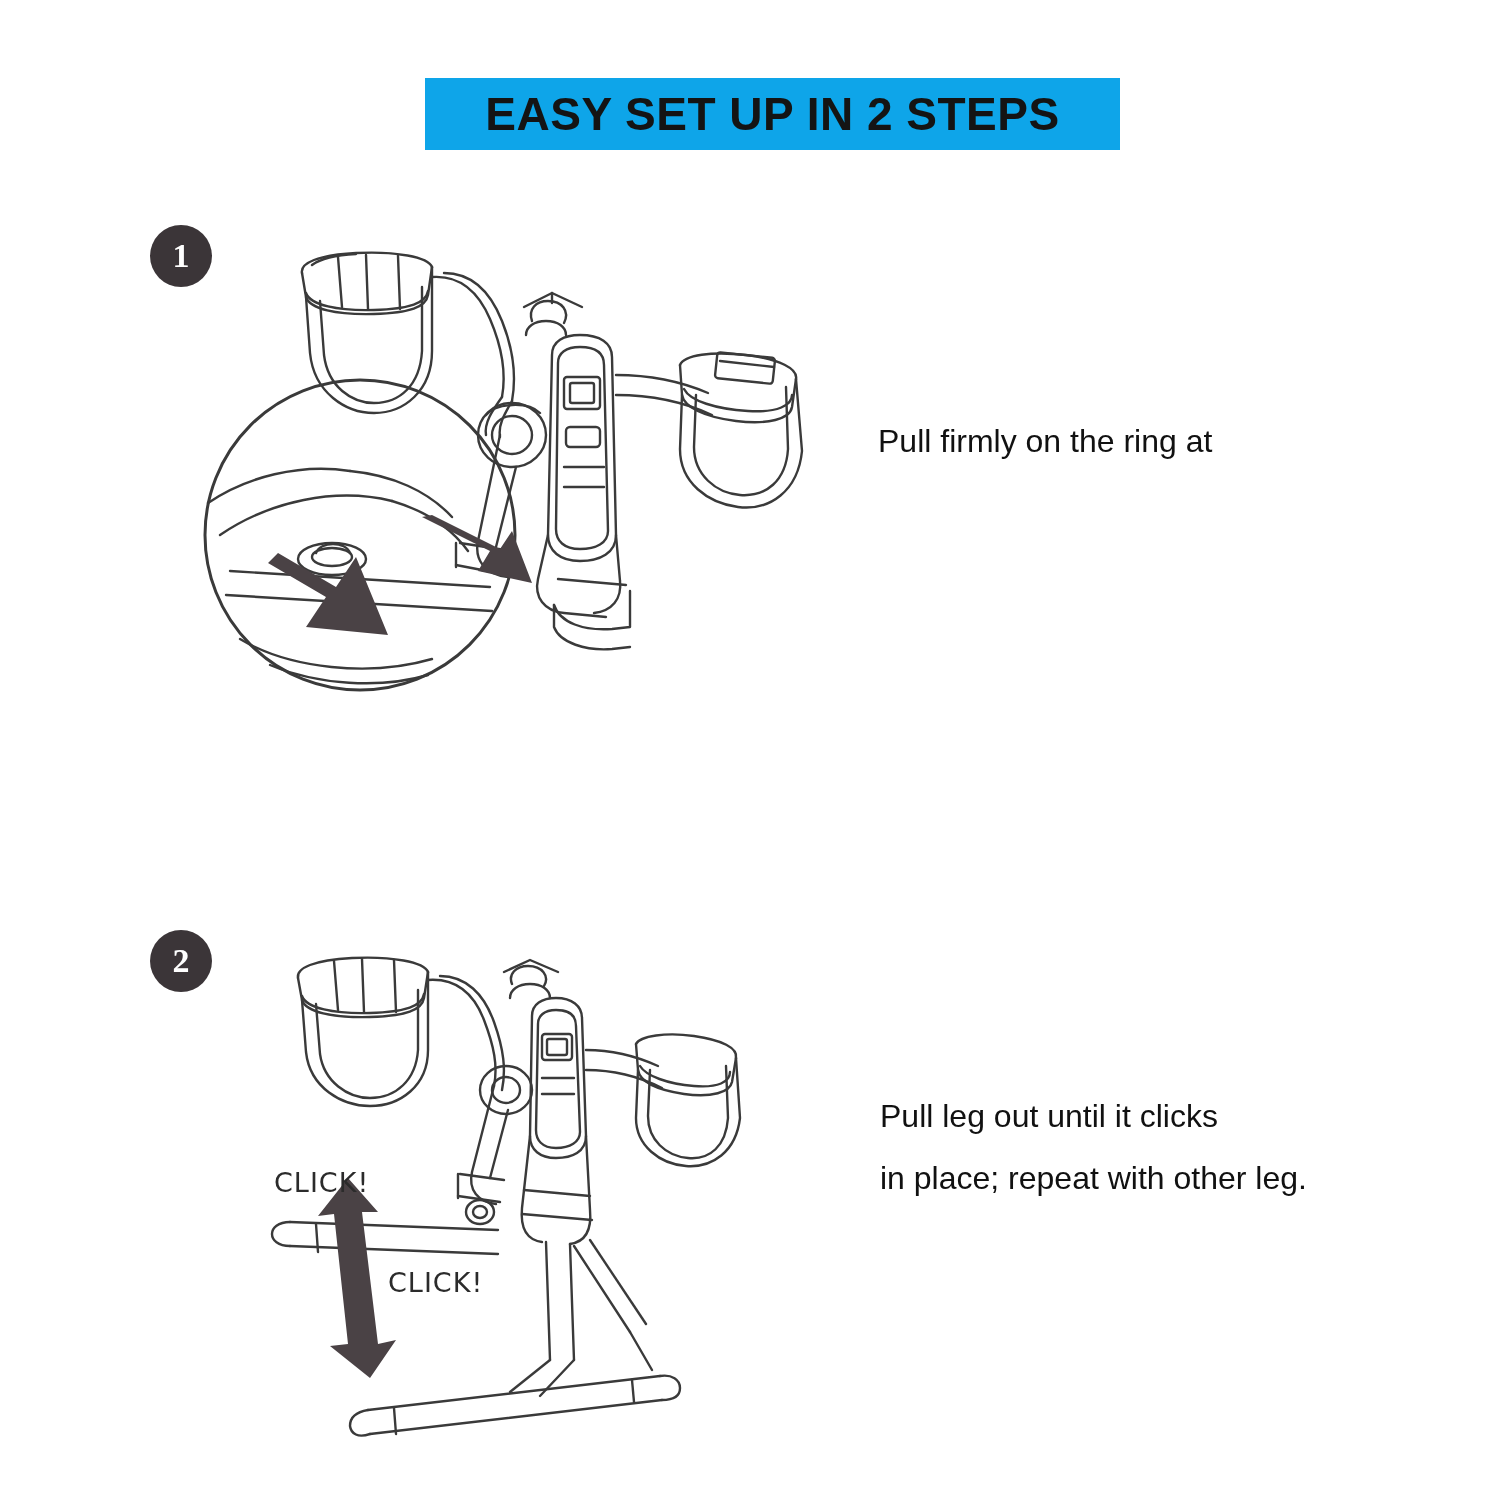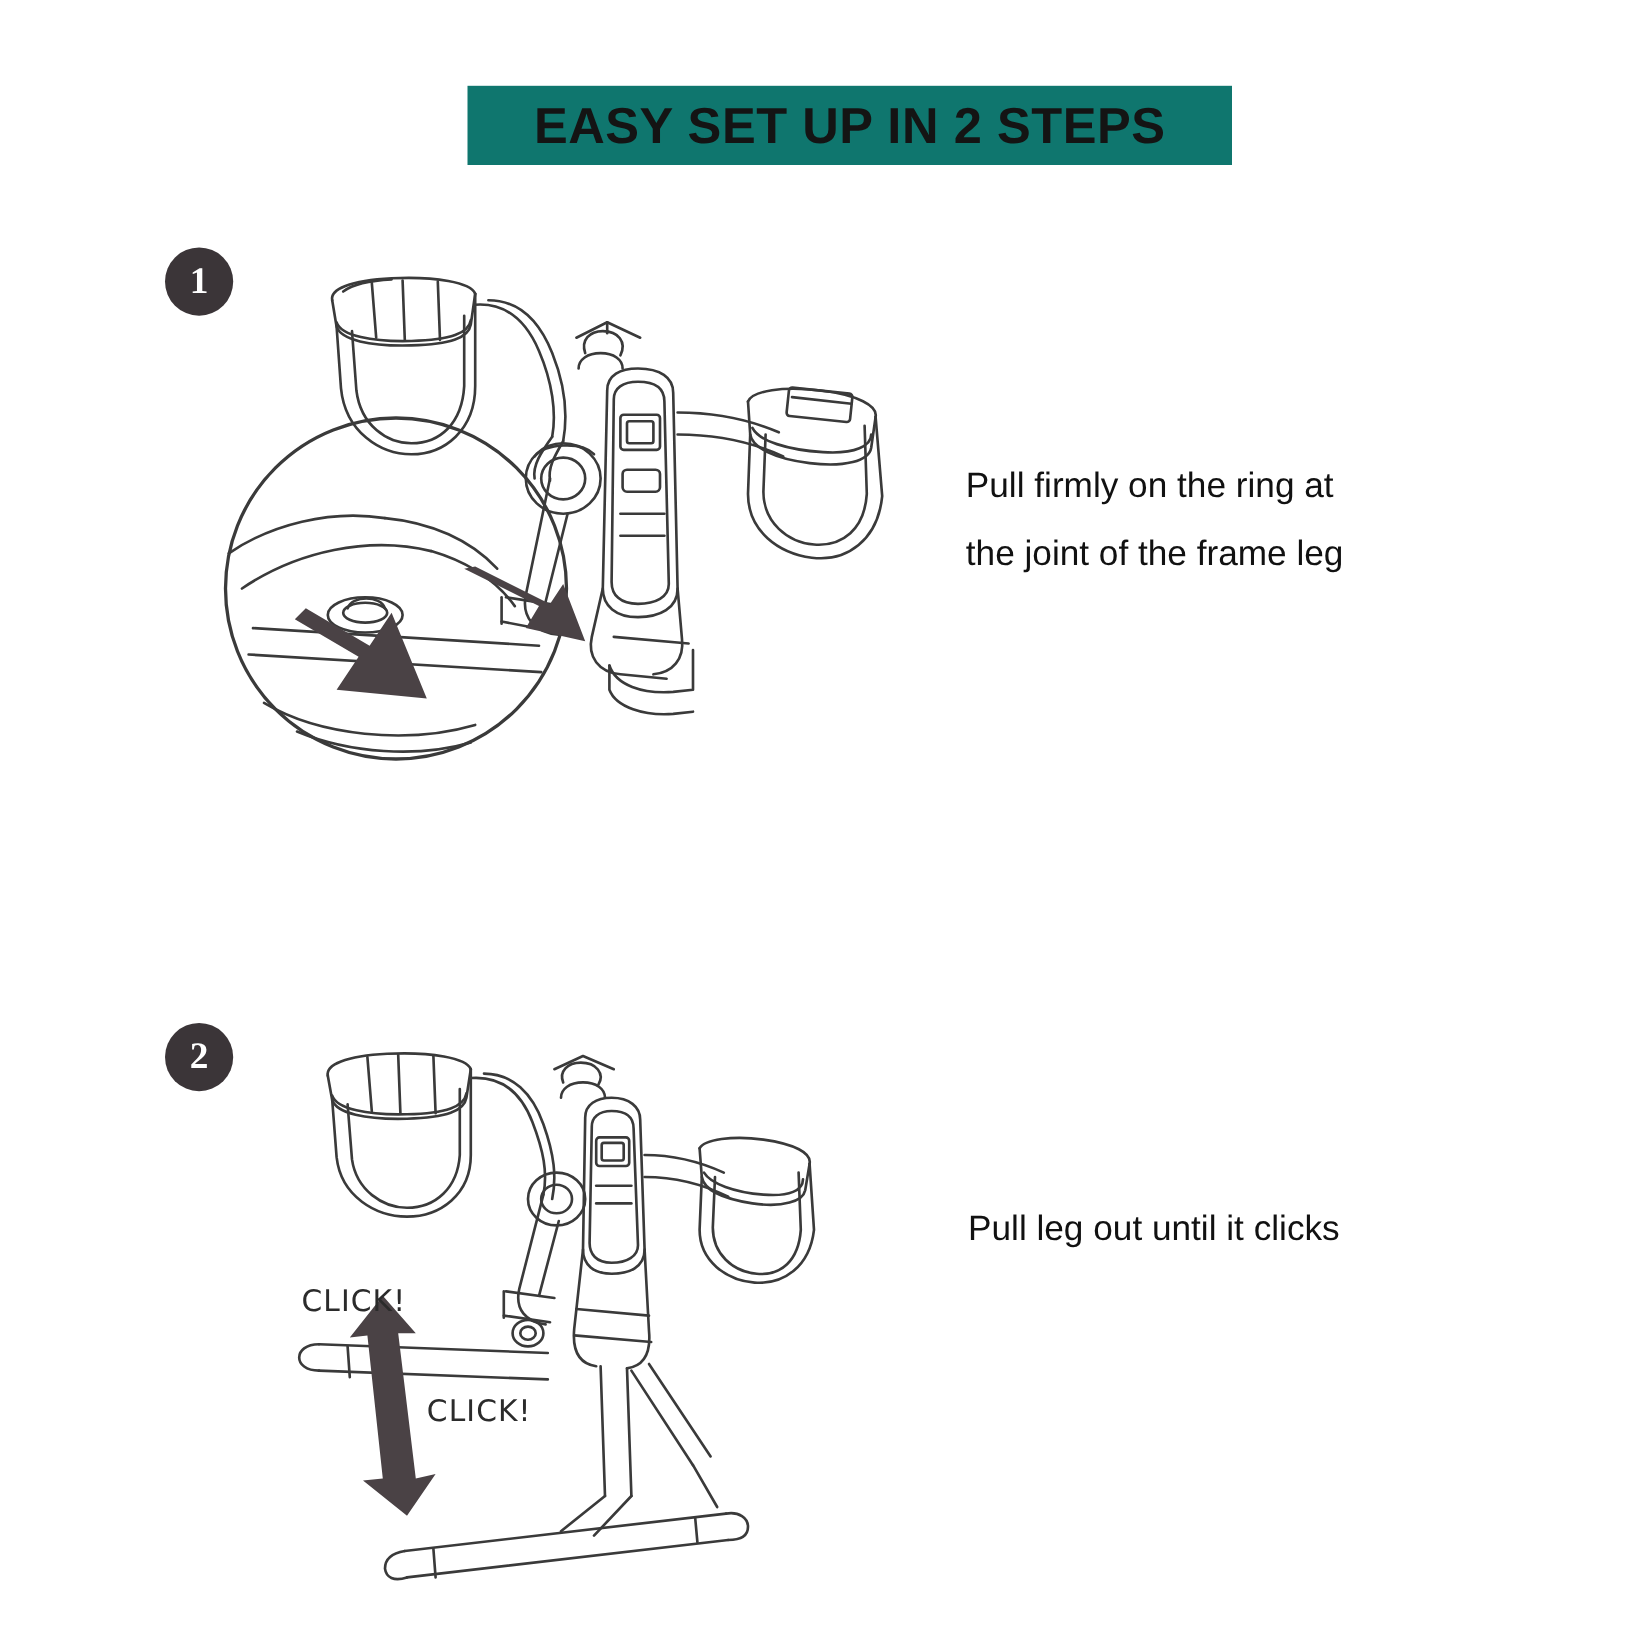--- a/index.html
+++ b/index.html
@@ -16,21 +16,21 @@
     overflow: hidden;
   }
 
   
   .header-band {
     position: absolute;
     left: 425px;
     top: 78px;
     width: 695px;
     height: 72px;
-    background: #0f766e;
+    background: #0ea5e9;
     display: flex;
     align-items: center;
     justify-content: center;
   }
   .header-title {
     font-size: 46px;
     font-weight: bold;
     letter-spacing: 0.5px;
     color: #141414;
     white-space: nowrap;
@@ -176,21 +176,20 @@
 
         <path d="M118 318 L176 352 L196 322 L228 400 L146 392 L166 362 L108 328 Z"></path>
 
         <path d="M262 282 L330 316 L318 336 L372 348 L352 296 L340 314 L272 280 Z"></path>
       </g>
     </svg>
   </div>
 
   <div class="step-caption">
     <div>Pull firmly on the ring at</div>
-    <div>the joint of the frame leg</div>
   </div>
 </div>
 
 <div class="step" id="step-2">
 
   <div class="step-badge">2</div>
 
   <div class="illus">
     <svg width="600" height="510" viewBox="0 0 600 510" xmlns="http://www.w3.org/2000/svg">
       <g fill="none" stroke="#3a3a3a" stroke-width="2.4" stroke-linecap="round" stroke-linejoin="round">
@@ -269,14 +268,15 @@
         <path d="M88 238 L118 272 L102 272 L118 404 L136 400 L110 438 L70 406 L88 404 L74 274 L58 276 Z"></path>
       </g>
 
       <text class="sketch-label" x="14" y="252">CLICK!</text>
       <text class="sketch-label" x="128" y="352">CLICK!</text>
     </svg>
   </div>
 
   <div class="step-caption">
     <div>Pull leg out until it clicks</div>
+    <div>in place; repeat with other leg.</div>
   </div>
 </div>
 
 </body></html>

